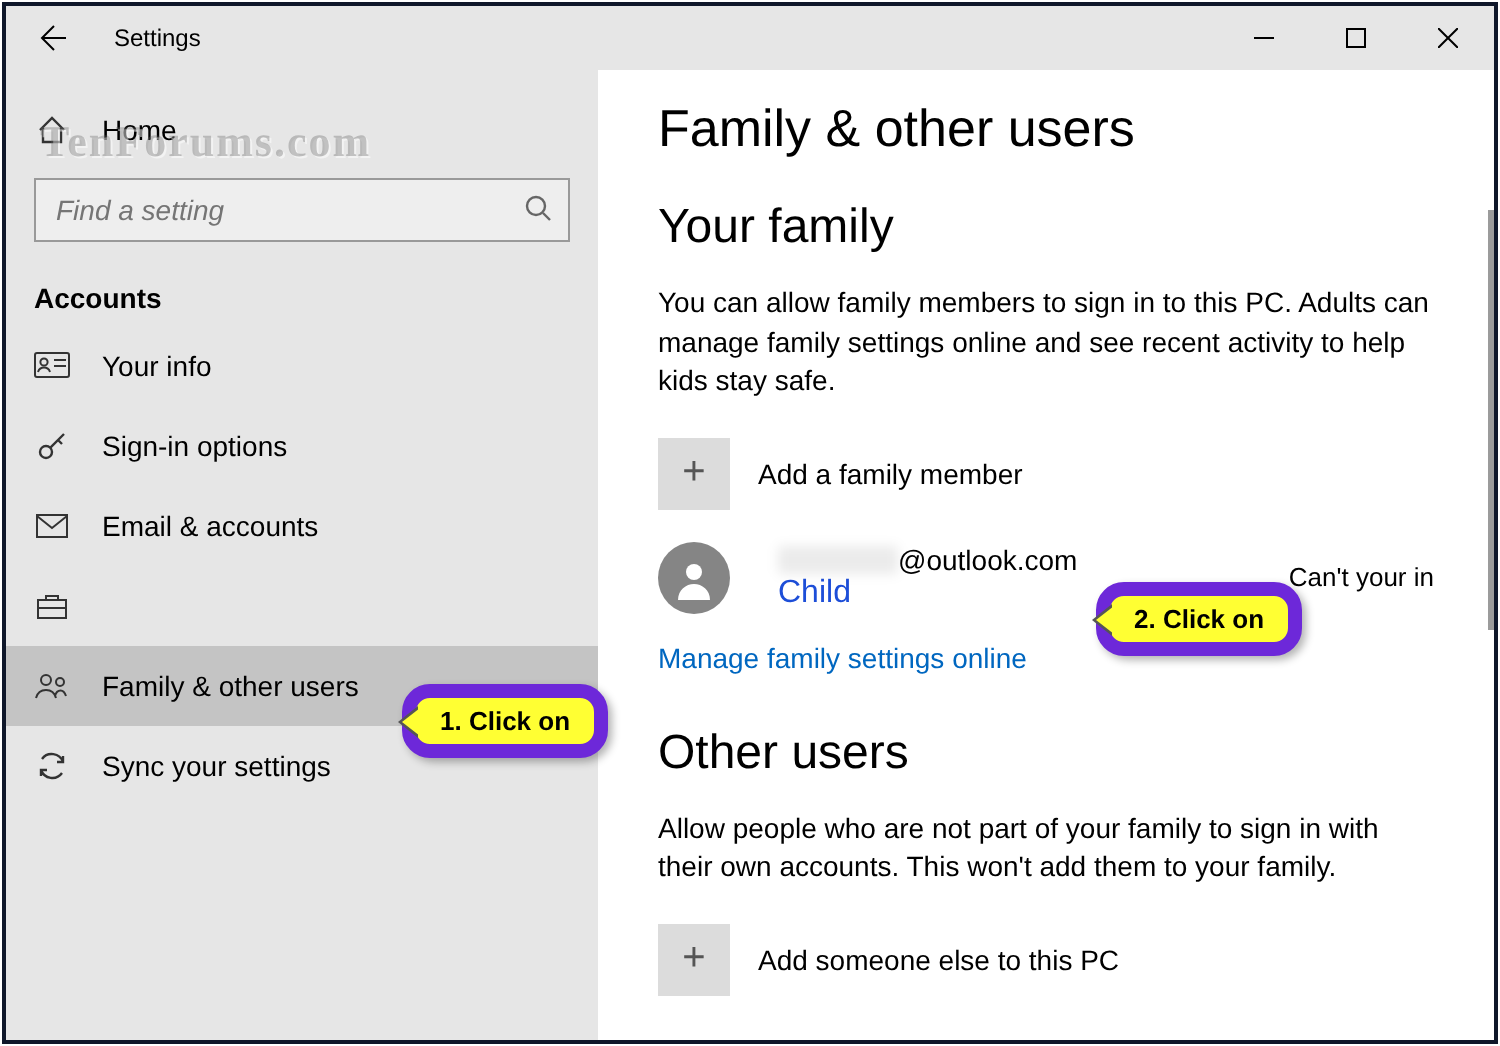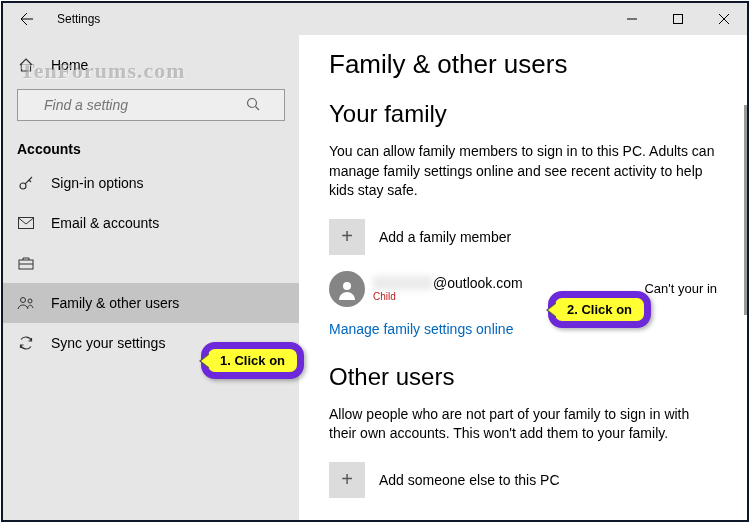--- a/index.html
+++ b/index.html
@@ -79,21 +79,21 @@
     flex-shrink: 0;
   }
   .nav-label { font-size: 14px; }
   .searchwrap {
     margin: 4px 14px 10px 14px;
     height: 32px;
     border: 1px solid #999;
     background: #eee;
     display: flex;
     align-items: center;
-    padding: 0 24px;
+    padding: 0 8px;
   }
   .searchwrap input {
     flex: 1;
     border: none;
     background: transparent;
     outline: none;
     font-size: 14px;
     font-style: italic;
     color: #666;
   }
@@ -136,36 +136,36 @@
     background: #dcdcdc;
     display: flex;
     align-items: center;
     justify-content: center;
     font-size: 20px;
     color: #555;
   }
   .userrow {
     display: flex;
     align-items: center;
-    gap: 8px;
+    gap: 24px;
     margin-bottom: 14px;
   }
   .avatar {
     width: 36px;
     height: 36px;
     background: #858585;
     border-radius: 50%;
     display: flex;
     align-items: center;
     justify-content: center;
   }
   .userinfo { flex: 1; }
   .email-line { display:flex; align-items:center; gap:0; }
   .blur { filter: blur(3px); background: rgba(0,0,0,0.08); color: transparent; width: 60px; height: 14px; display:inline-block; border-radius:2px;}
-  .subline { font-size: 10px; color: #b91c1c; }
+  .subline { font-size: 16px; color: #1d4ed8; }
   .status { font-size: 13px; white-space: nowrap; }
   a.link { color: #0067c0; text-decoration: none; font-size: 14px; }
   .sep { height: 26px; }
   .scroll-ind {
     position: absolute;
     right: 0;
     top: 70px;
     width: 3px;
     height: 210px;
     background: #9b9b9b;
@@ -261,20 +261,30 @@
         <input type="text" placeholder="Find a setting" style="">
         <span><svg width="14" height="14" viewBox="0 0 14 14" fill="none" stroke="#666" stroke-width="1.2">
               <circle cx="6" cy="6" r="4.5"></circle>
               <line x1="9.5" y1="9.5" x2="13" y2="13"></line>
             </svg></span>
       </div>
       <div class="section-hdr">Accounts</div>
 
       <div class="nav-row">
         <span class="nav-icon">
+            <svg width="18" height="14" viewBox="0 0 18 14" fill="none" stroke="#333" stroke-width="1">
+              <rect x="0.5" y="0.5" width="17" height="12" rx="1"></rect>
+              <circle cx="5" cy="5" r="1.8"></circle>
+              <path d="M2 10c.5-1.5 1.8-2.2 3-2.2s2.5.7 3 2.2M10 4h6M10 7h6"></path>
+            </svg>
+          </span>
+        <span class="nav-label">Your info</span>
+      </div>
+      <div class="nav-row">
+        <span class="nav-icon">
             <svg width="16" height="16" viewBox="0 0 16 16" fill="none" stroke="#333" stroke-width="1.2">
               <circle cx="5" cy="11" r="3"></circle>
               <path d="M7.2 8.8 L14 2 M11 5 l2 2"></path>
             </svg>
           </span>
         <span class="nav-label">Sign-in options</span>
       </div>
       <div class="nav-row">
         <span class="nav-icon">
             <svg width="16" height="12" viewBox="0 0 16 12" fill="none" stroke="#333" stroke-width="1">

